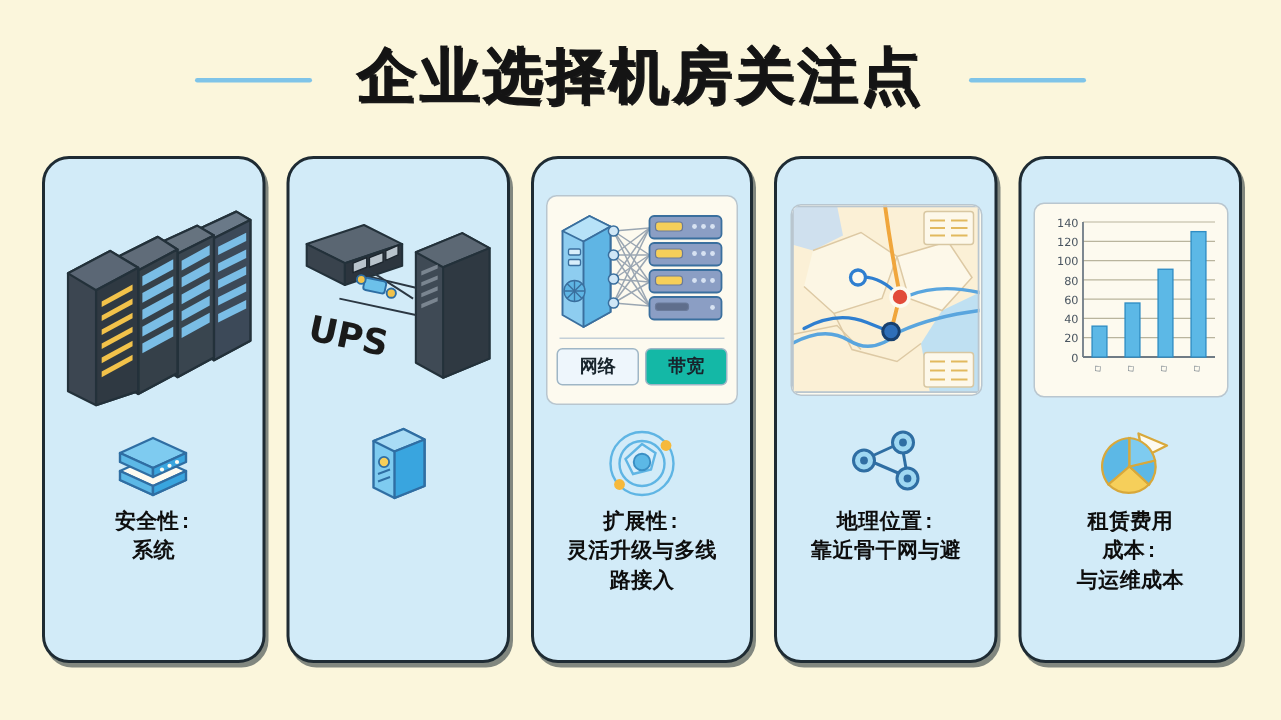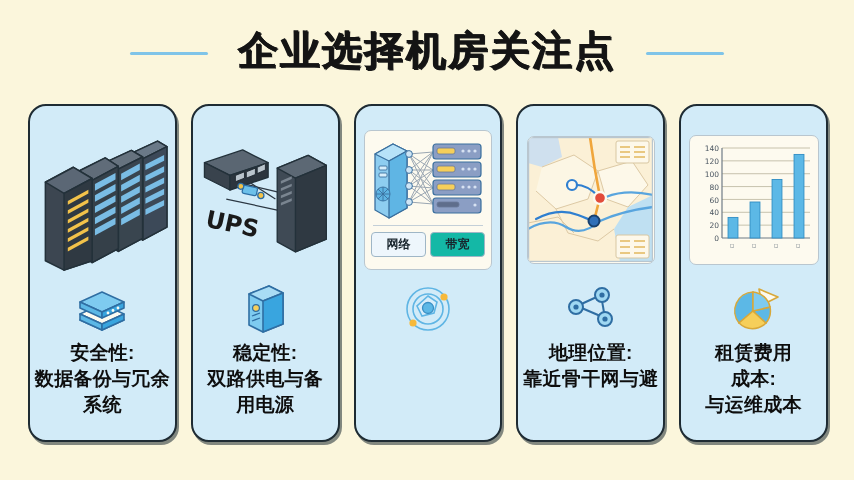--- a/index.html
+++ b/index.html
@@ -74,24 +74,24 @@
     height: 58px;
     display: flex;
     align-items: center;
     justify-content: center;
   }
   .caption {
     margin-top: 2px;
     text-align: center;
     color: #0e0e0e;
     font-weight: 700;
-    font-size: 19px;
+    font-size: 14px;
     line-height: 1.38;
     letter-spacing: .3px;
-    font-family: Liberation Sans, sans-serif;
+    font-family: Liberation Mono, monospace;
   }
   .caption .ln { display: block; white-space: nowrap; }
 
   
   .panel {
     background: #fdfaef;
     border: 1.5px solid #b9c6cf;
     border-radius: 7px;
   }
   svg { display: block; }
@@ -177,21 +177,20 @@
           </g>
           <g fill="#fdfbf1">
             <circle cx="34" cy="29" r="1.4"></circle>
               <circle cx="39" cy="26.5" r="1.4"></circle>
               <circle cx="44" cy="24" r="1.4"></circle>
           </g>
         </svg>
       </div>
       <div class="caption">
         <span class="ln">安全性:</span>
-        <span class="ln">数据备份与冗余</span>
         <span class="ln">系统</span>
       </div>
     </div>
 
     <div class="card">
       <div class="illo">
         <svg width="146" height="150" viewBox="0 0 146 150">
           <g stroke="#23313a" stroke-width="1.5" stroke-linejoin="round">
 
             <polygon points="6,34 48,20 76,34 34,48" fill="#5a6672"></polygon>
@@ -237,25 +236,20 @@
             <polygon points="8,12 28,4 42,11 42,42 22,50 8,43" fill="#7ecbf0"></polygon>
             <polygon points="8,12 28,4 42,11 22,19" fill="#a9dcf5"></polygon>
             <polygon points="22,19 42,11 42,42 22,50" fill="#39a5df"></polygon>
           </g>
           <circle cx="15" cy="26" r="3.4" fill="#f6cf5a" stroke="#2f6ea3" stroke-width="1.2"></circle>
           <g stroke="#2f6ea3" stroke-width="1.3">
             <path d="M11,34 L19,31"></path>
               <path d="M11,39 L19,36"></path>
           </g>
         </svg>
-      </div>
-      <div class="caption">
-        <span class="ln">稳定性:</span>
-        <span class="ln">双路供电与备</span>
-        <span class="ln">用电源</span>
       </div>
     </div>
 
     <div class="card">
       <div class="illo">
         <div class="panel" style="width:128px;height:140px;padding:7px 6px 6px;display:flex;flex-direction:column;">
           <svg width="114" height="82" viewBox="0 0 114 82">
 
             <g stroke="#9aa6b2" stroke-width="1" fill="none">
               <path d="M38,16 L62,14"></path>
@@ -336,20 +330,25 @@
         <svg width="56" height="54" viewBox="0 0 56 54">
           <g fill="none" stroke="#5fb5e4" stroke-width="1.6">
             <circle cx="28" cy="27" r="21"></circle>
             <circle cx="28" cy="27" r="15"></circle>
           </g>
           <path d="M28,14 L37,20 L34,31 L22,34 L17,24 Z" fill="#d8eefb" stroke="#5fb5e4" stroke-width="1.6"></path>
           <circle cx="28" cy="26" r="5.5" fill="#5cb8e6" stroke="#3a8fc4" stroke-width="1.3"></circle>
           <circle cx="44" cy="15" r="3.6" fill="#f6b93b"></circle>
           <circle cx="13" cy="41" r="3.6" fill="#f6b93b"></circle>
         </svg>
+      </div>
+      <div class="caption">
+        <span class="ln">扩展性:</span>
+        <span class="ln">灵活升级与多线</span>
+        <span class="ln">路接入</span>
       </div>
     </div>
 
     <div class="card">
       <div class="illo">
         <div class="panel" style="width:128px;height:128px;padding:0;overflow:hidden;">
           <svg width="125" height="125" viewBox="0 0 125 125">
             <rect x="0" y="0" width="125" height="125" fill="#fbf0d6"></rect>
 
             <path d="M125,58 L100,70 L86,92 L92,125 L125,125 Z" fill="#bfe0f2"></path>

